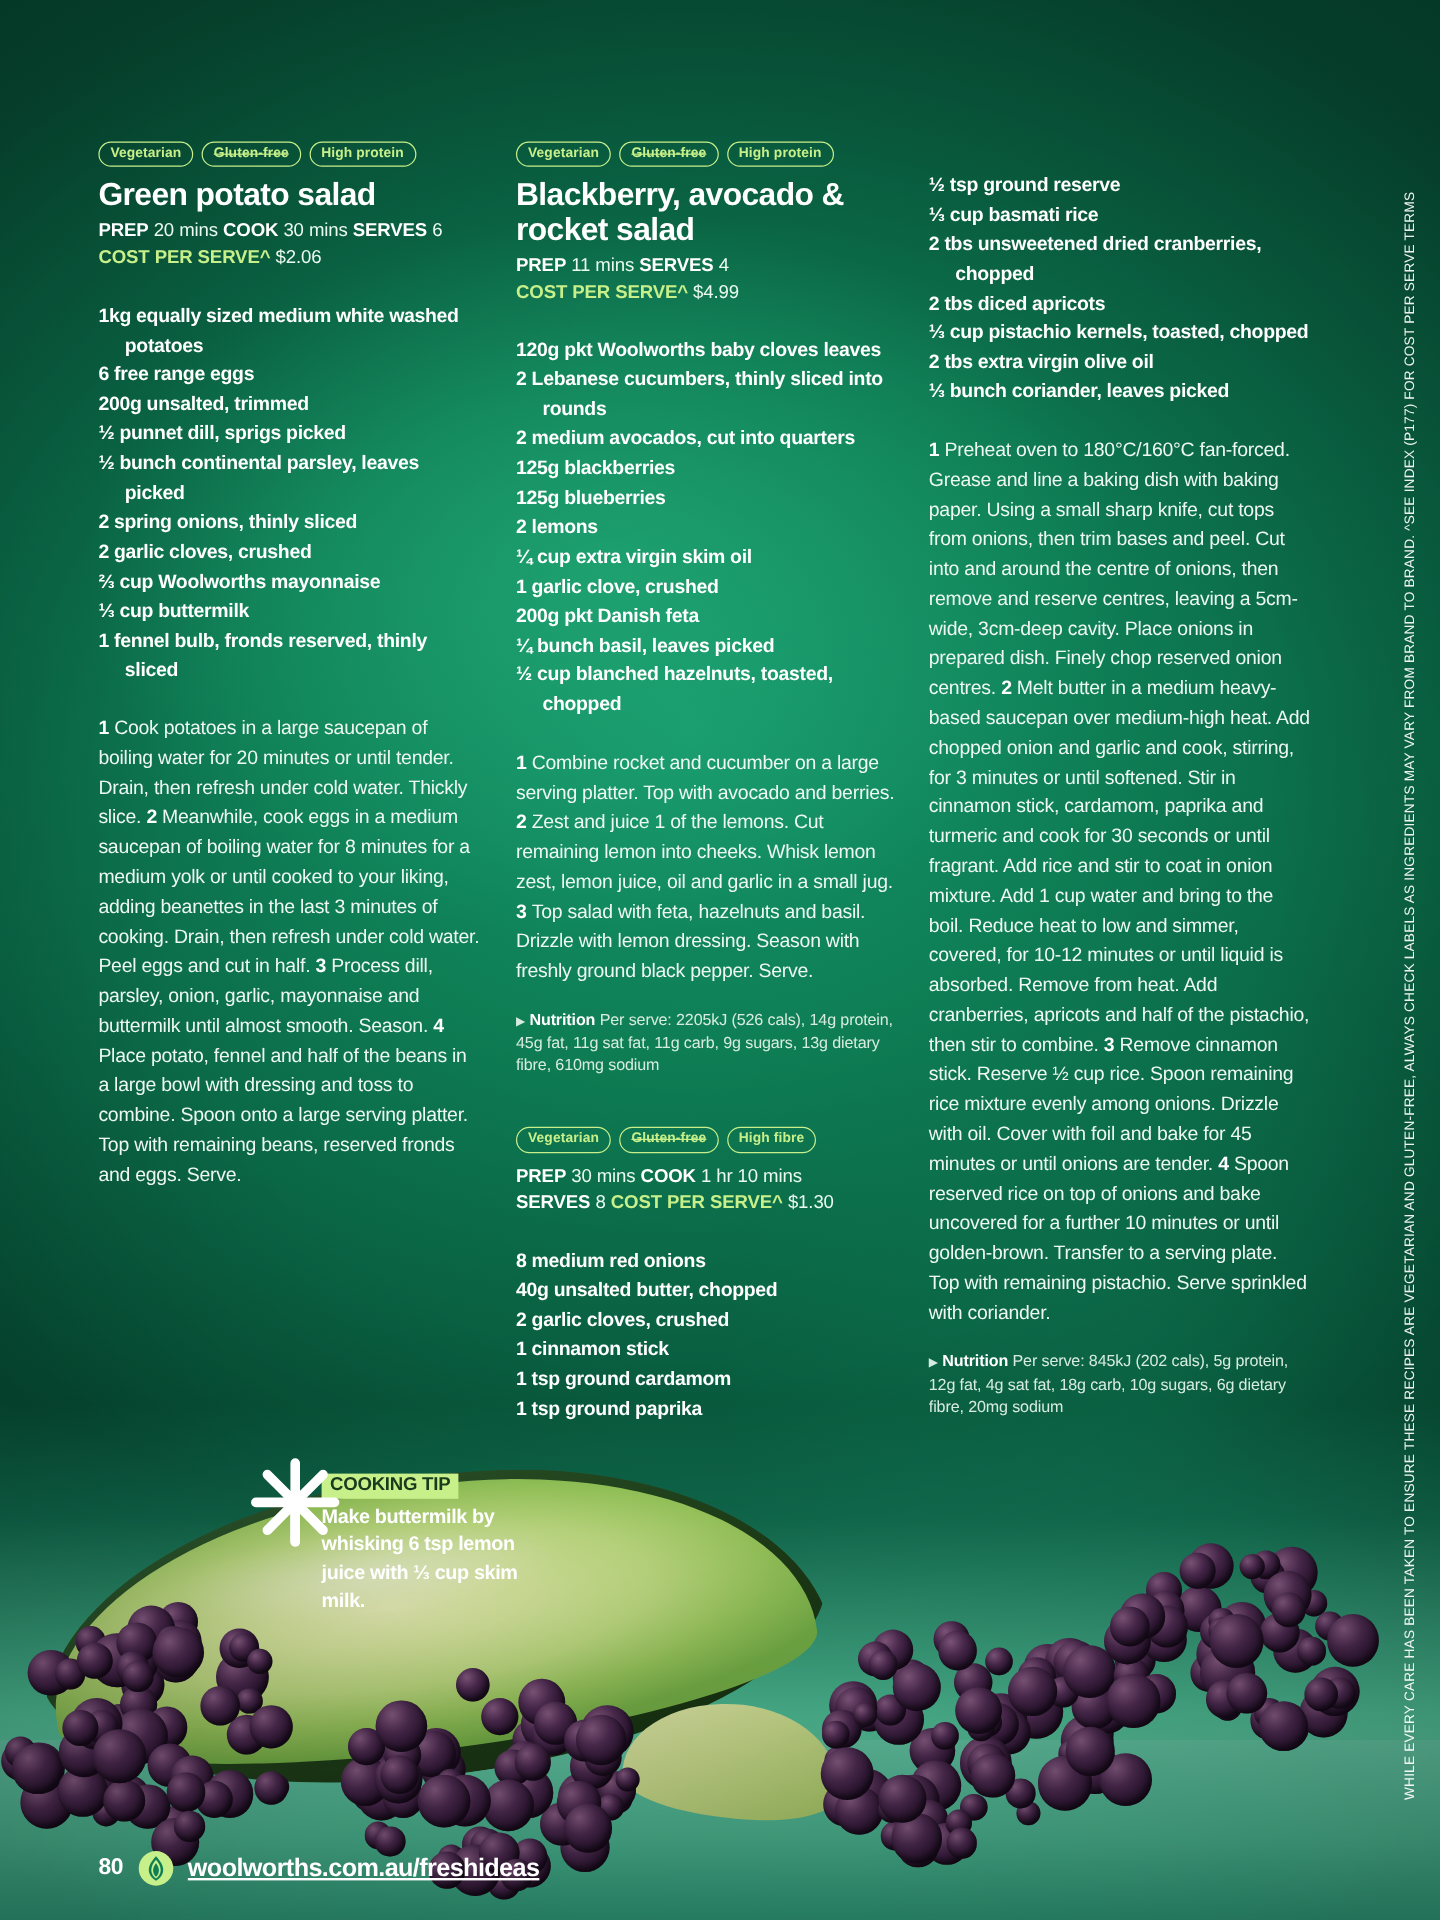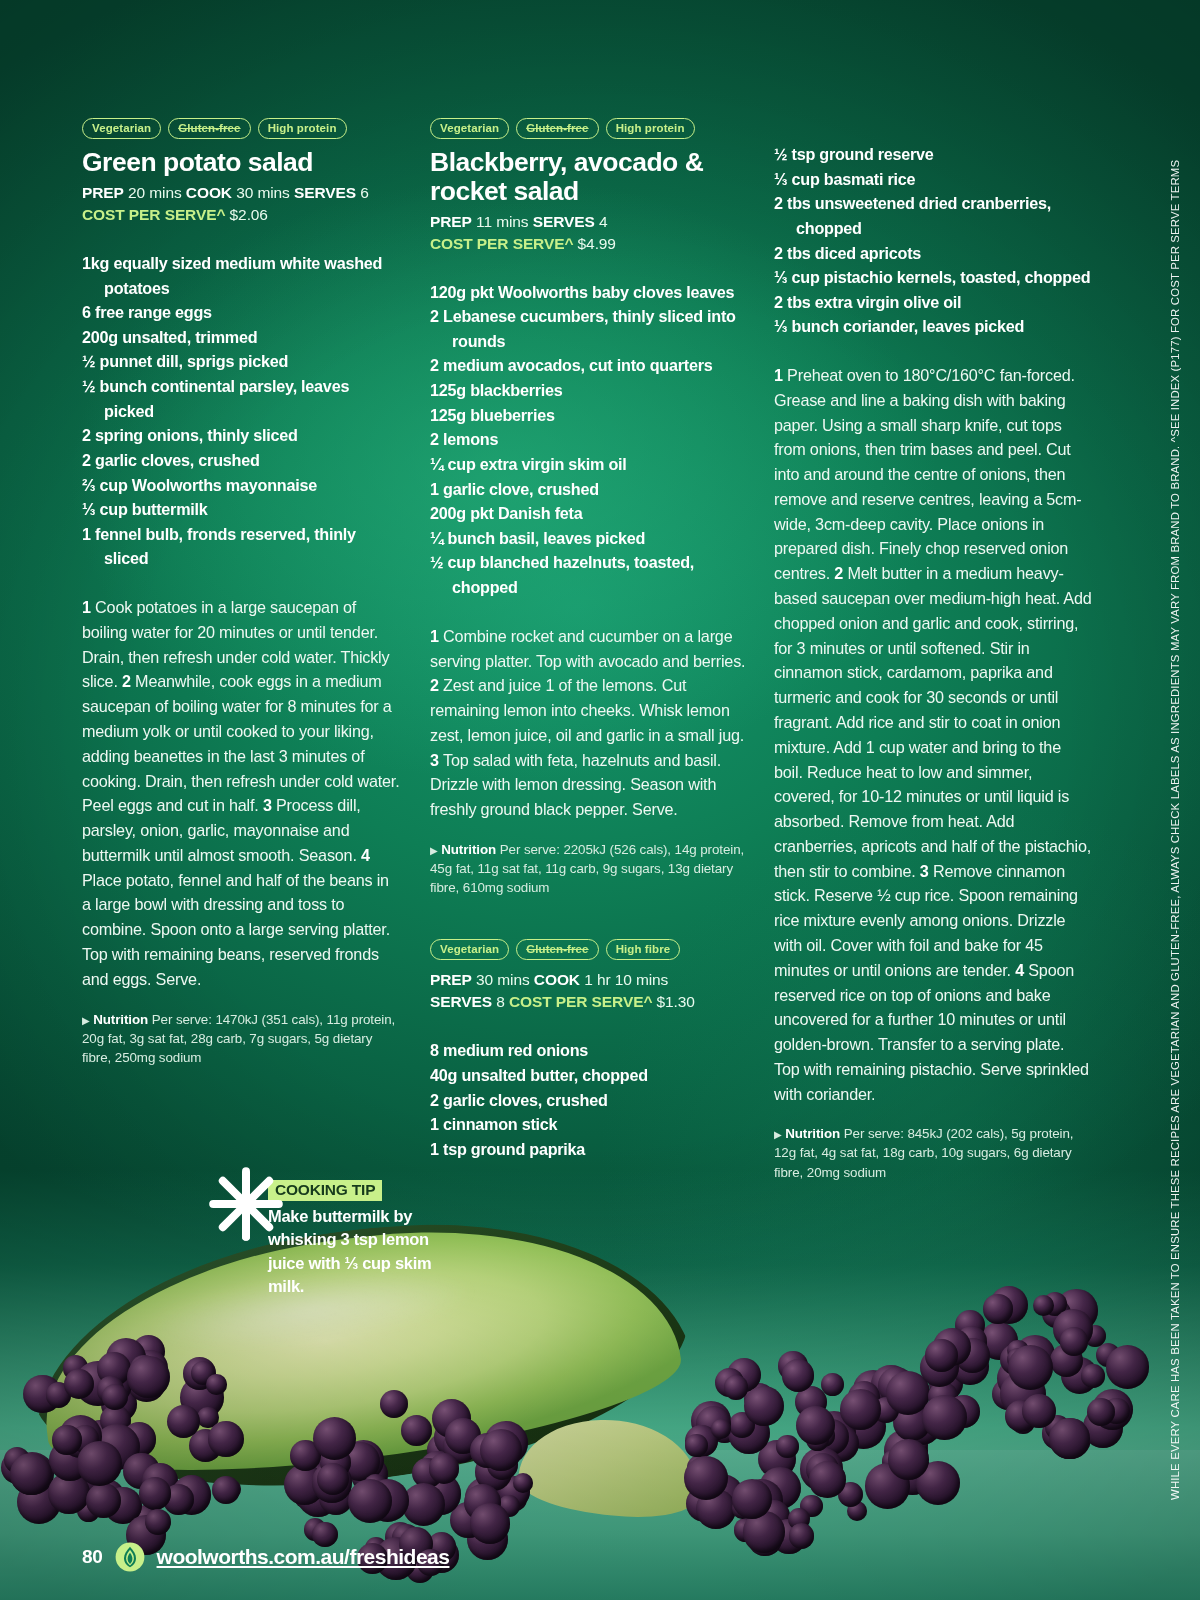--- a/index.html
+++ b/index.html
@@ -162,21 +162,21 @@
     font-size: 13.4px;
     line-height: 1.42;
     letter-spacing: -.1px;
   }
   .nutrition b { font-weight: 800; color: #ffffff; }
   .nutrition .arrow { font-size: 10px; }
 
   
   .cooking-tip {
     position: absolute;
-    left: 268px; top: 1180px;
+    left: 268px; top: 1228px;
     width: 170px;
   }
   .tip-star {
     position: absolute; left: -62px; top: -16px;
     width: 80px; height: 80px;
     color: #ffffff;
   }
   .tip-label {
     display: inline-block;
     background: #c8f08a;
@@ -523,25 +523,20 @@
           <li>2 garlic cloves, crushed</li>
           <li>⅔ cup Woolworths mayonnaise</li>
           <li>⅓ cup buttermilk</li>
           <li>1 fennel bulb, fronds reserved, thinly sliced</li>
         </ul>
 
       <div class="method" id="met-1">
           <p><span class="step-num">1 </span><span>Cook potatoes in a large saucepan of boiling water for 20 minutes or until tender. Drain, then refresh under cold water. Thickly slice. </span><span class="step-num">2 </span><span>Meanwhile, cook eggs in a medium saucepan of boiling water for 8 minutes for a medium yolk or until cooked to your liking, adding beanettes in the last 3 minutes of cooking. Drain, then refresh under cold water. Peel eggs and cut in half. </span><span class="step-num">3 </span><span>Process dill, parsley, onion, garlic, mayonnaise and buttermilk until almost smooth. Season. </span><span class="step-num">4 </span><span>Place potato, fennel and half of the beans in a large bowl with dressing and toss to combine. Spoon onto a large serving platter. Top with remaining beans, reserved fronds and eggs. Serve.</span></p>
         </div>
 
-      <div class="nutrition">
-        <span class="arrow">▶</span>
-        <b>Nutrition</b>
-        <span>Per serve: 1470kJ (351 cals), 11g protein, 20g fat, 3g sat fat, 28g carb, 7g sugars, 5g dietary fibre, 250mg sodium</span>
-      </div>
     </div>
   </div>
 
   <div class="col col-2">
 
     <div>
       <div class="tags">
         <span class="tag">Vegetarian</span>
         <span class="tag strike">Gluten-free</span>
         <span class="tag">High protein</span>
@@ -608,20 +603,21 @@
           <span class="cost-label">COST PER SERVE</span><span class="cost-label">^</span>
           <span>$1.30</span>
         </div>
       </div>
 
       <ul class="ingredients" id="ing-3a">
           <li>8 medium red onions</li>
           <li>40g unsalted butter, chopped</li>
           <li>2 garlic cloves, crushed</li>
           <li>1 cinnamon stick</li>
+          <li>1 tsp ground cardamom</li>
           <li>1 tsp ground paprika</li>
         </ul>
     </div>
   </div>
 
   <div class="col col-3" style="top:142px;">
     <ul class="ingredients" id="ing-3b" style="margin-top:0;">
         <li>½ tsp ground reserve</li>
         <li>⅓ cup basmati rice</li>
         <li>2 tbs unsweetened dried cranberries, chopped</li>
@@ -650,21 +646,21 @@
         <rect x="45" y="4" width="10" height="44" rx="5" transform="rotate(90 50 50)"></rect>
         <rect x="45" y="4" width="10" height="44" rx="5" transform="rotate(135 50 50)"></rect>
         <rect x="45" y="4" width="10" height="44" rx="5" transform="rotate(180 50 50)"></rect>
         <rect x="45" y="4" width="10" height="44" rx="5" transform="rotate(225 50 50)"></rect>
         <rect x="45" y="4" width="10" height="44" rx="5" transform="rotate(270 50 50)"></rect>
         <rect x="45" y="4" width="10" height="44" rx="5" transform="rotate(315 50 50)"></rect>
         <rect x="45" y="40" width="10" height="56" rx="5"></rect>
       </g>
     </svg>
     <span class="tip-label">COOKING TIP</span>
-    <div class="tip-body">Make buttermilk by whisking 3 tsp lemon juice with ⅓ cup skim milk.</div>
+    <div class="tip-body">Make buttermilk by whisking 6 tsp lemon juice with ⅓ cup skim milk.</div>
   </div>
 
   <div class="side-legal">WHILE EVERY CARE HAS BEEN TAKEN TO ENSURE THESE RECIPES ARE VEGETARIAN AND GLUTEN-FREE, ALWAYS CHECK LABELS AS INGREDIENTS MAY VARY FROM BRAND TO BRAND. ^SEE INDEX (P177) FOR COST PER SERVE TERMS</div>
 
   <div class="footer">
     <span class="page-num">80</span>
     <svg class="woolies-logo" viewBox="0 0 100 100">
       <circle cx="50" cy="50" r="48" fill="#c8f08a"></circle>
       <path d="M50 16 C38 30 30 40 30 54 C30 68 39 78 50 84 C61 78 70 68 70 54 C70 40 62 30 50 16 Z" fill="#0e7e55"></path>
       <path d="M50 26 C42 36 37 44 37 55 C37 65 43 73 50 78 C57 73 63 65 63 55 C63 44 58 36 50 26 Z" fill="#c8f08a"></path>

